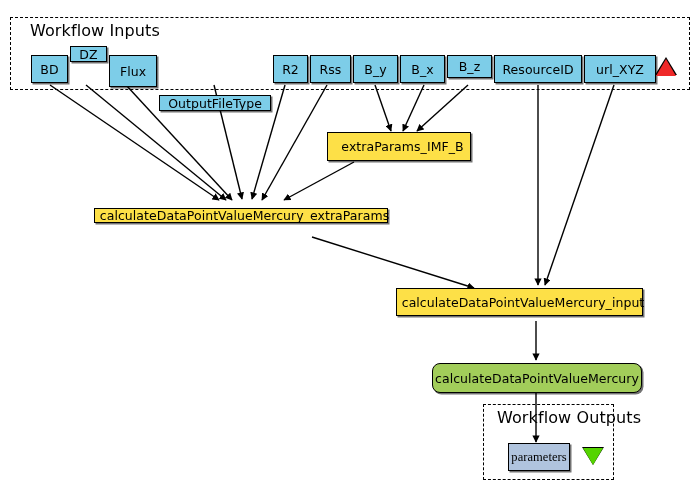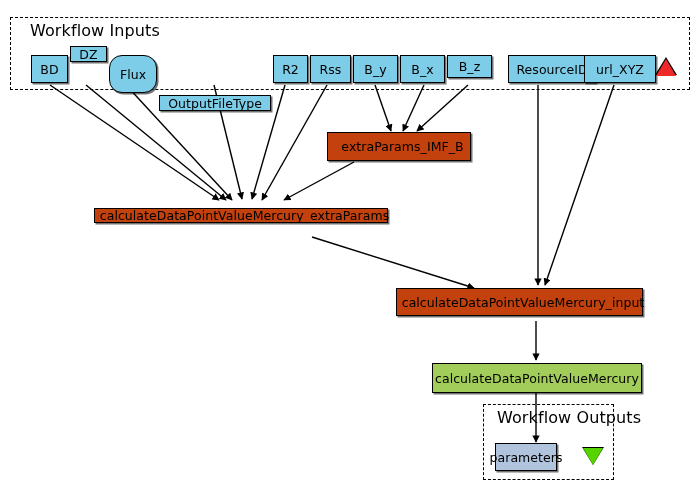--- a/index.html
+++ b/index.html
@@ -43,22 +43,22 @@
     display: flex;
     align-items: center;
     justify-content: center;
     font-size: 12.5px;
     color: #000000;
     white-space: nowrap;
     letter-spacing: 0.05px;
     box-shadow: 1.5px 1.5px 0 rgba(0,0,0,0.55);
   }
   .node.input    { background: #7dcde8; }
-  .node.process  { background: #c2410c; padding-left: 7px; }
-  .node.terminal { background: #a2cd5a; }
+  .node.process  { background: #fde047; padding-left: 7px; }
+  .node.terminal { background: #a2cd5a; border-radius: 8px; }
   .node.output   { background: #b0c4de; }
 
   .tri {
     position: absolute;
     width: 0;
     height: 0;
   }
   .tri-up {
     border-left: 10px solid transparent;
     border-right: 10px solid transparent;
@@ -124,42 +124,42 @@
 
   <div class="cluster" style="left:10px; top:17px; width:680px; height:73px;"></div>
   <div class="cluster-label" style="left:30px; top:21px;">Workflow Inputs</div>
 
   <div class="node input" style="left:31px; top:55px; width:37px; height:28px;">
     <span>BD</span>
   </div>
   <div class="node input" style="left:70px; top:46px; width:37px; height:16px;">
     <span>DZ</span>
   </div>
-  <div class="node input" style="left:109px; top:55px; width:48px; height:38px;border-radius:13px;">
+  <div class="node input" style="left:109px; top:55px; width:48px; height:32px;">
     <span>Flux</span>
   </div>
   <div class="node input" style="left:159px; top:47px; width:112px; height:16px;margin-top:48px;">
     <span>OutputFileType</span>
   </div>
   <div class="node input" style="left:273px; top:55px; width:35px; height:28px;">
     <span>R2</span>
   </div>
   <div class="node input" style="left:310px; top:55px; width:41px; height:28px;">
     <span>Rss</span>
   </div>
   <div class="node input" style="left:353px; top:55px; width:45px; height:28px;">
     <span>B_y</span>
   </div>
   <div class="node input" style="left:400px; top:55px; width:45px; height:28px;">
     <span>B_x</span>
   </div>
   <div class="node input" style="left:447px; top:55px; width:45px; height:23px;">
     <span>B_z</span>
   </div>
-  <div class="node input" style="left:494px; top:55px; width:88px; height:28px;margin-left:14px;">
+  <div class="node input" style="left:494px; top:55px; width:88px; height:28px;">
     <span>ResourceID</span>
   </div>
   <div class="node input" style="left:584px; top:55px; width:72px; height:28px;">
     <span>url_XYZ</span>
   </div>
 
   <div class="tri-up-outline" style="left:655px; top:57px;"></div>
   <div class="tri tri-up" style="left:656px; top:58.5px;"></div>
 
   <div class="node process" style="left:327px; top:132px; width:144px; height:29px;">
@@ -174,20 +174,20 @@
     <span>calculateDataPointValueMercury_input</span>
   </div>
 
   <div class="node terminal" style="left:432px; top:363px; width:210px; height:30px;">
     <span>calculateDataPointValueMercury</span>
   </div>
 
   <div class="cluster" style="left:483px; top:404px; width:131px; height:76px;"></div>
   <div class="cluster-label" style="left:497px; top:408px;">Workflow Outputs</div>
 
-  <div class="node output" style="left:495px; top:443px; width:62px; height:28px;">
+  <div class="node output" style="left:508px; top:443px; width:62px; height:28px;font-family:Liberation Serif, serif;">
     <span>parameters</span>
   </div>
 
   <div class="tri-down-outline" style="left:582px; top:447px;"></div>
   <div class="tri tri-down" style="left:583px; top:447.5px;"></div>
 
 </div>
 
 </body></html>

